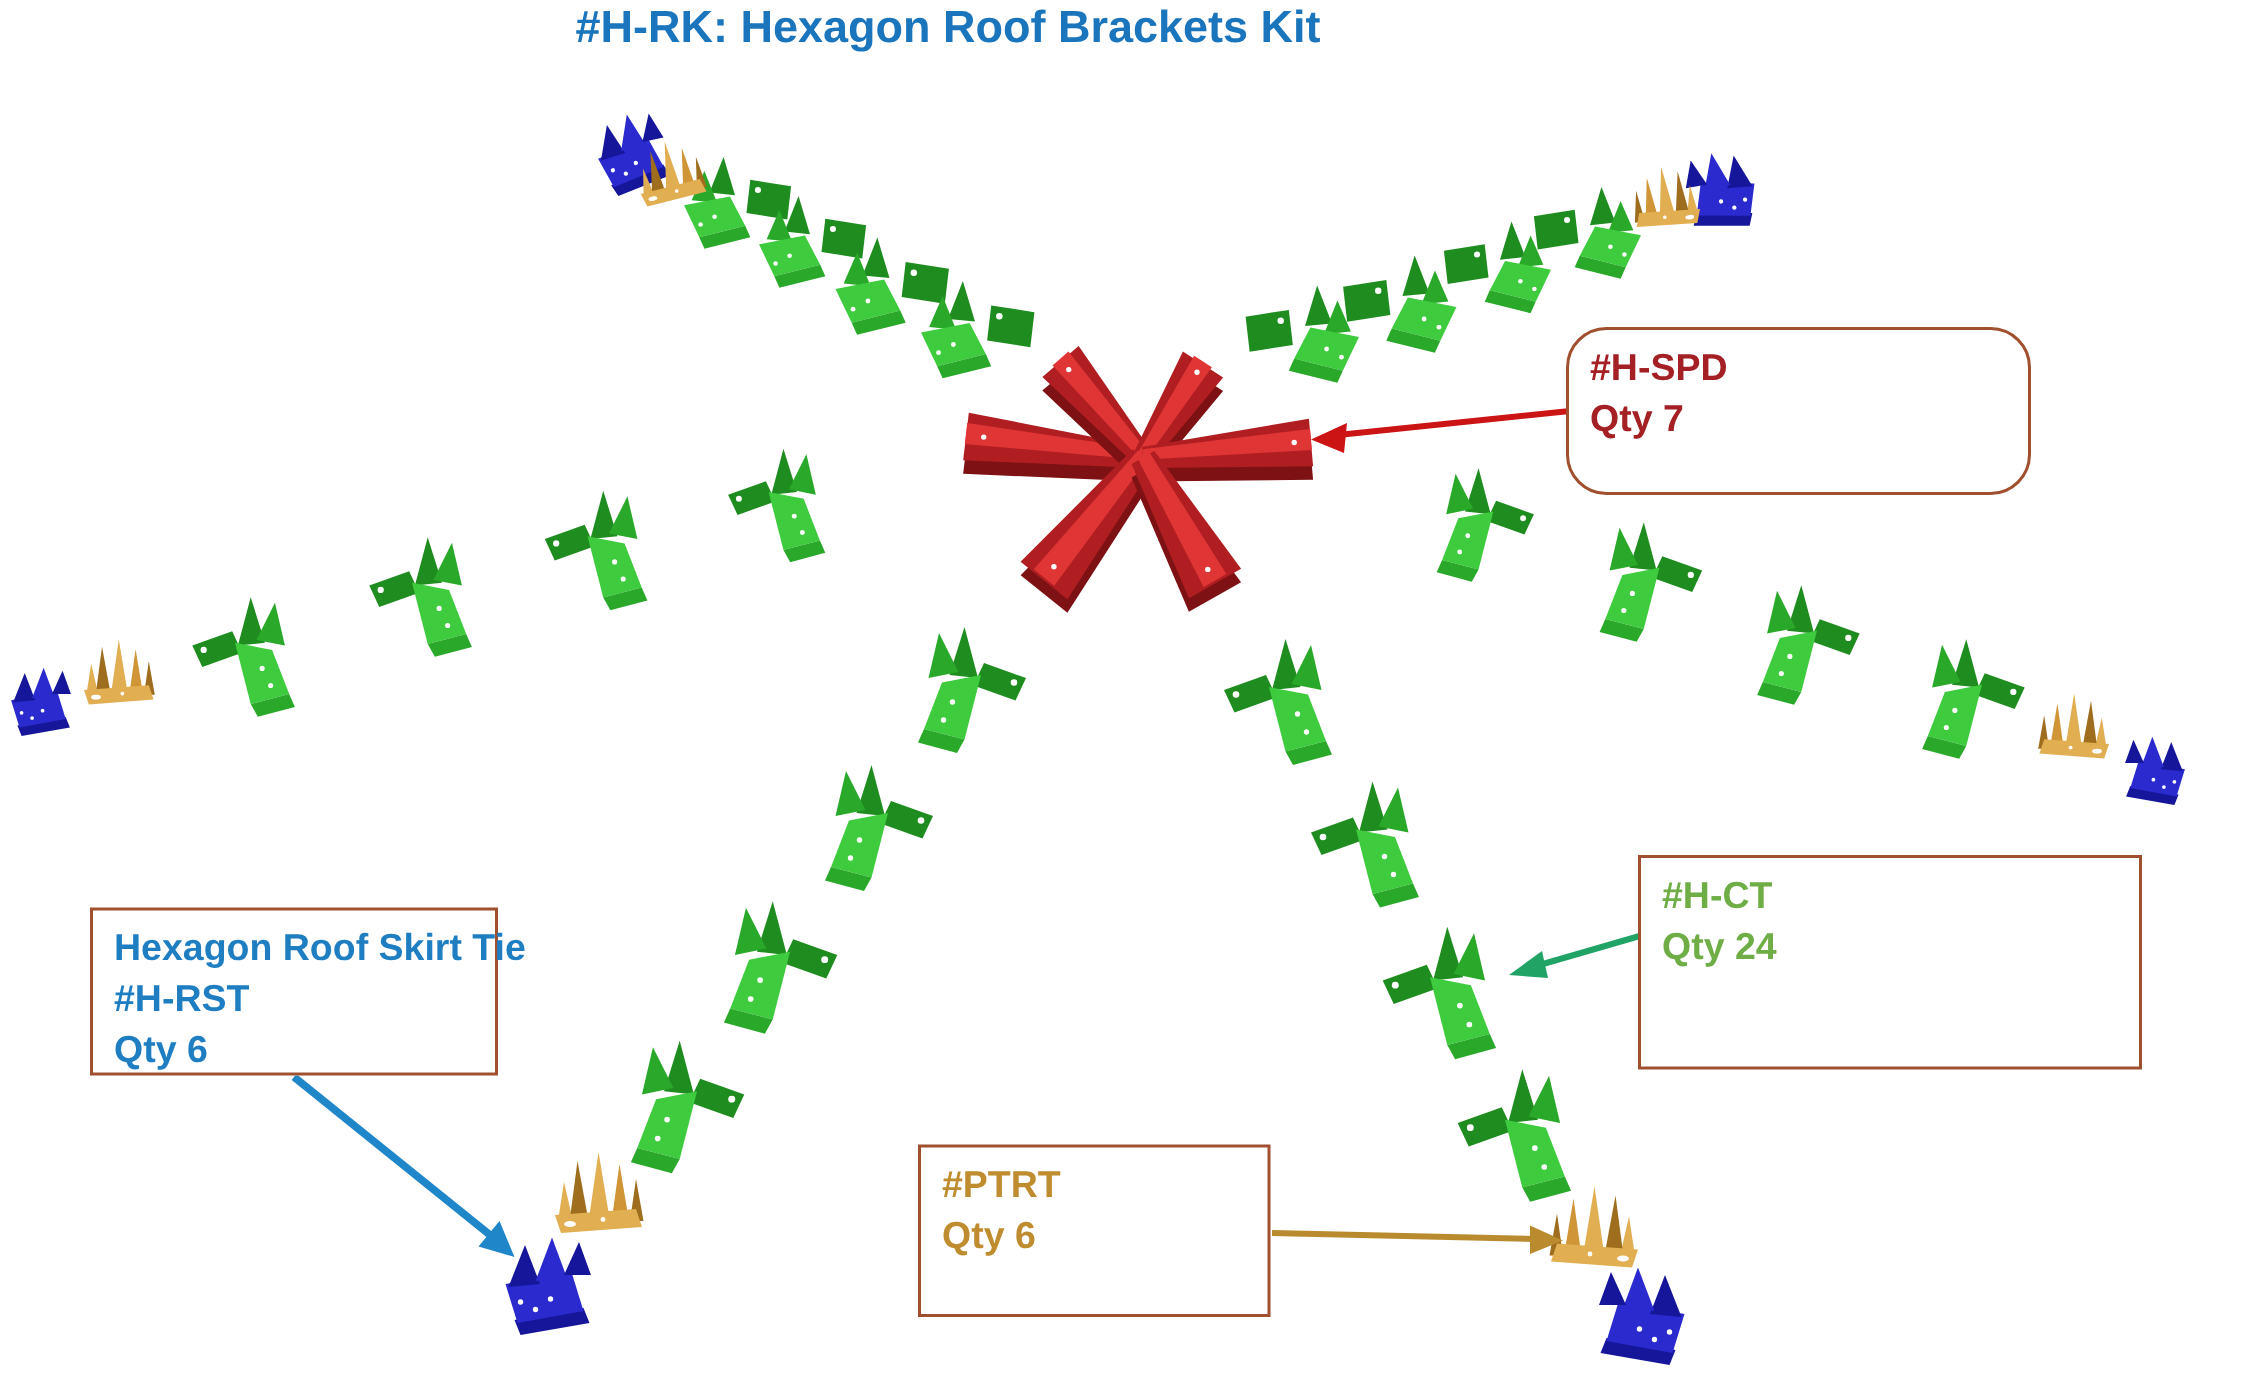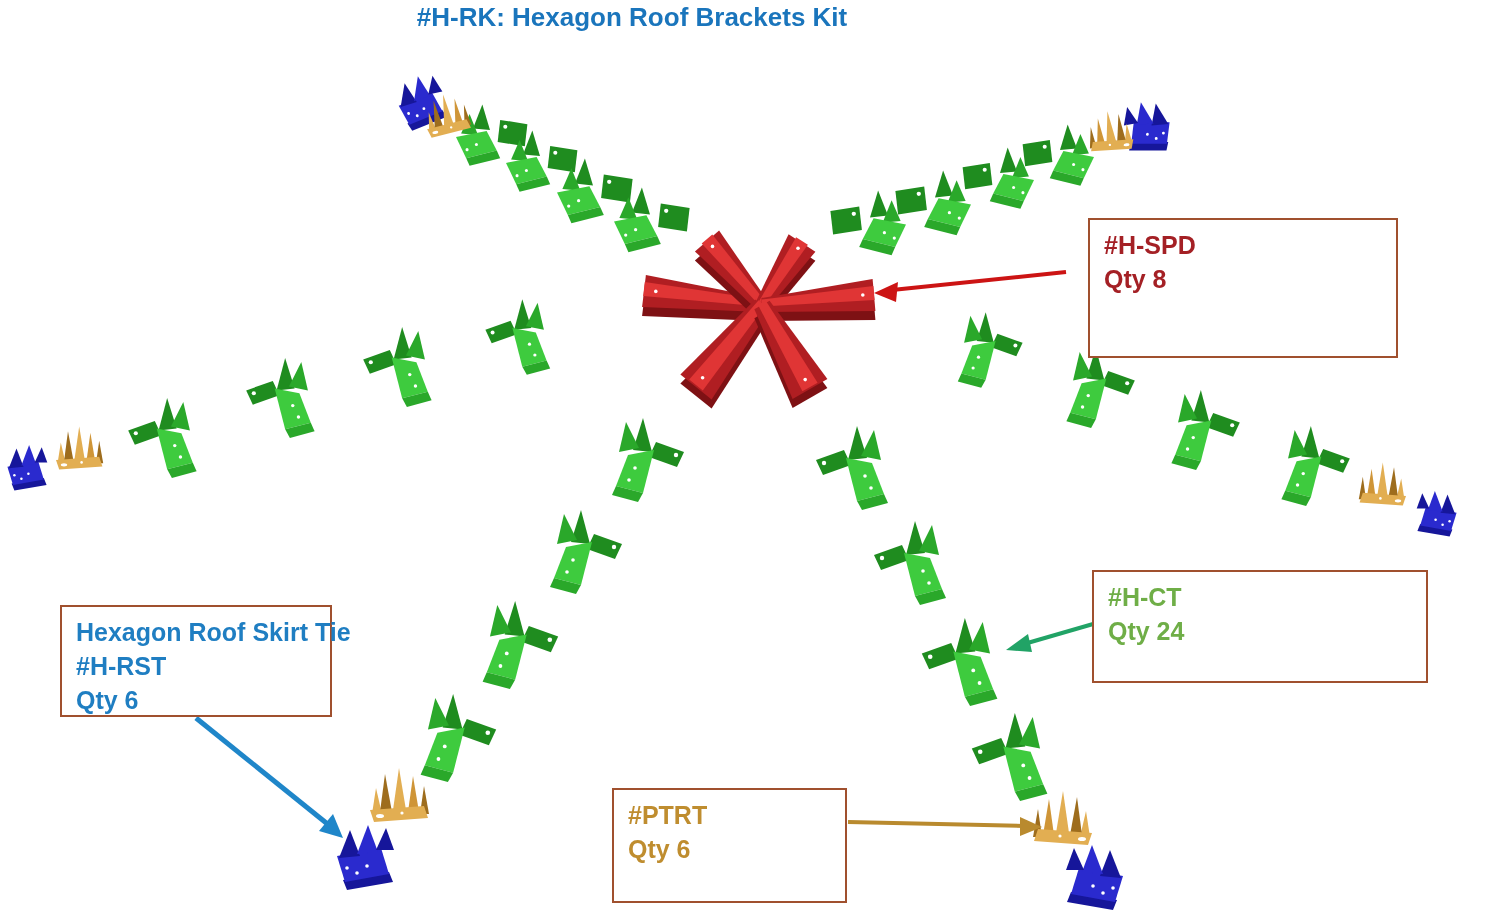--- a/index.html
+++ b/index.html
@@ -1,40 +1,40 @@
 <!DOCTYPE html>
 <html style="--title-blue: #1a75bc; --box-border: #a0502e; --red-text: #a42025; --green-text: #6fae47; --blue-text: #1f7ec2; --gold-text: #bf8d2f; --arrow-red: #cc1414; --arrow-teal: #21a366; --arrow-blue: #1f86c9; --arrow-gold: #b98a2e; --green-light: #3ecb3e; --green-mid: #2aa82a; --green-dark: #1f8c1f; --red-light: #e03535; --red-mid: #b01e22; --red-dark: #7e1114; --blue-light: #2a2ace; --blue-dark: #16169a; --gold-light: #e2ae52; --gold-mid: #cf9537; --gold-dark: #9e6d1d;"><head>
 <meta charset="utf-8">
 <style>
   html,body{margin:0;padding:0;background:#fff;}
   body{width:1500px;height:920px;position:relative;overflow:hidden;
        font-family:"Liberation Sans", sans-serif;}
   .page-title{position:absolute;top:2px;left:0;width:1264px;text-align:center;
-       font-size:26px;font-weight:bold;color:var(--title-blue);letter-spacing:0px;}
+       font-size:30px;font-weight:bold;color:var(--title-blue);letter-spacing:0px;}
   #diagram{position:absolute;left:0;top:0;}
   
   .gl{fill:var(--green-light)} .gm{fill:var(--green-mid)} .gd{fill:var(--green-dark)}
   .rl{fill:var(--red-light)}  .rm{fill:var(--red-mid)}  .rd{fill:var(--red-dark)}
   .bl{fill:var(--blue-light)} .bd{fill:var(--blue-dark)}
   .ol{fill:var(--gold-light)} .om{fill:var(--gold-mid)} .od{fill:var(--gold-dark)}
   .hole{fill:#ffffff}
   
   .arrow{fill:none;stroke-width:4;}
   .a-red{stroke:var(--arrow-red)}   .h-red{fill:var(--arrow-red)}
   .a-teal{stroke:var(--arrow-teal)} .h-teal{fill:var(--arrow-teal)}
   .a-blue{stroke:var(--arrow-blue);stroke-width:5;} .h-blue{fill:var(--arrow-blue)}
   .a-gold{stroke:var(--arrow-gold)} .h-gold{fill:var(--arrow-gold)}
   
   .callout{position:absolute;background:#fff;border:2px solid var(--box-border);
        box-sizing:border-box;padding:8px 0 0 14px;font-weight:bold;font-size:25px;
        line-height:34px;white-space:nowrap;}
-  #co-spd {left:1088px;top:218px;width:310px;height:140px;color:var(--red-text);}
-  #co-ct  {left:1092px;top:570px;width:336px;height:113px;color:var(--green-text);}
+  #co-spd {left:1044px;top:218px;width:310px;height:112px;color:var(--red-text);border-radius:27px;}
+  #co-ct  {left:1092px;top:570px;width:336px;height:143px;color:var(--green-text);}
   #co-rst {left:60px;  top:605px;width:272px;height:112px;color:var(--blue-text);}
-  #co-ptrt{left:612px; top:763px;width:235px;height:115px;color:var(--gold-text);margin-top:25px;}
+  #co-ptrt{left:612px; top:763px;width:235px;height:115px;color:var(--gold-text);}
 </style>
 </head>
 <body>
 
 <div class="page-title">#H-RK: Hexagon Roof Brackets Kit</div>
 
 <svg id="diagram" width="1500" height="920" viewBox="0 0 1500 920" xmlns="http://www.w3.org/2000/svg">
   <defs>
 
     <g id="p-ct">
@@ -159,21 +159,21 @@
     <line class="arrow a-blue" x1="196" y1="718" x2="330" y2="826"></line>
     <polygon class="h-blue" points="343,838 319,831 333,814"></polygon>
 
     <line class="arrow a-gold" x1="848" y1="822" x2="1024" y2="826"></line>
     <polygon class="h-gold" points="1042,827 1020,817 1020,836"></polygon>
   </g>
 </svg>
 
 <div class="callout" id="co-spd">
   <div>#H-SPD</div>
-  <div>Qty 8</div>
+  <div>Qty 7</div>
 </div>
 <div class="callout" id="co-ct">
   <div>#H-CT</div>
   <div>Qty 24</div>
 </div>
 <div class="callout" id="co-rst">
   <div>Hexagon Roof Skirt Tie</div>
   <div>#H-RST</div>
   <div>Qty 6</div>
 </div>

